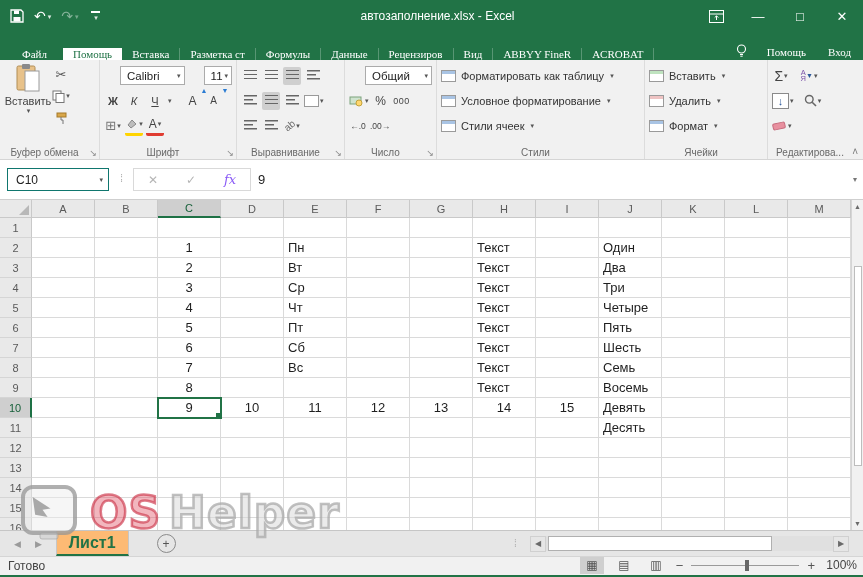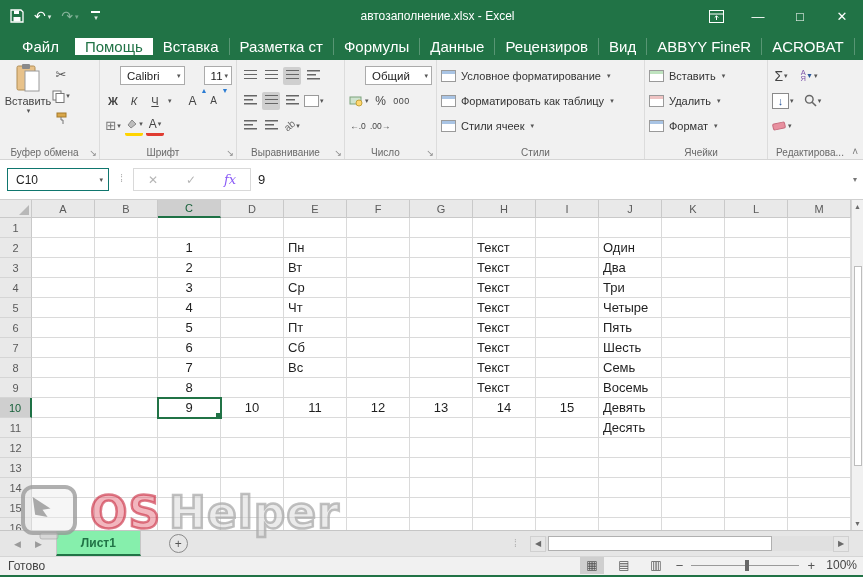--- a/index.html
+++ b/index.html
@@ -15,21 +15,21 @@
   .qat .mini-caret{font-size:7px;margin-left:2px;opacity:.85;}
   .qat-more{display:flex;flex-direction:column;align-items:center;margin-left:2px;}
   .qat-more .bar{width:9px;border-top:2px solid #fff;margin-bottom:1px;}
   .qat-more .mini-caret{font-size:7px;}
   .win-title{position:absolute;left:12px;right:0;text-align:center;font-size:12px;color:#fff;pointer-events:none;}
   .winctrl{margin-left:auto;display:flex;z-index:2;height:32px;}
   .winctrl .wbtn{width:42px;height:32px;display:flex;align-items:center;justify-content:center;font-size:13px;color:#fff;}
   .ribbon-opts svg{display:block;}
 
   
-  .tabrow{height:28px;background:#217346;display:flex;align-items:center;color:#fff;font-size:15px;position:relative;}
+  .tabrow{height:28px;background:#217346;display:flex;align-items:flex-end;color:#fff;font-size:11px;position:relative;font-family:Liberation Serif, serif;}
   .tab-file{display:flex;align-items:center;padding:0 16px;margin-left:6px;}
   #tabs-container{display:flex;}
   .tab{display:flex;align-items:center;padding:0 10px;border-right:1px solid rgba(255,255,255,.25);white-space:nowrap;}
   .tab.active{background:#fff;color:#217346;border-right:none;font-weight:400;}
   .tab-right{margin-left:auto;display:flex;align-items:stretch;}
   .tab-help{display:flex;align-items:center;gap:20px;padding:0 10px;}
   .tab-signin{display:flex;align-items:center;padding:0 12px;}
 
   
   .ribbon{height:100px;background:#f1f1f1;border-bottom:1px solid #d5d5d5;display:flex;box-sizing:border-box;font-size:11px;color:#444;}
@@ -85,21 +85,21 @@
   .cell.c{justify-content:center;}
   .cell.l{padding-left:4px;justify-content:flex-start;}
   .cell.selcell{position:relative;z-index:3;outline:2px solid #217346;outline-offset:-1px;}
   .cell.selcell::after{content:"";position:absolute;right:-1px;bottom:-1px;width:5px;height:5px;background:#217346;border-top:1px solid #fff;border-left:1px solid #fff;}
   .vscroll{width:12px;background:#f1f1f1;border-left:1px solid #d5d5d5;display:flex;flex-direction:column;align-items:center;justify-content:space-between;box-sizing:border-box;font-size:7px;color:#6a6a6a;}
   .vthumb{width:8px;height:200px;background:#fff;border:1px solid #bdbdbd;margin-top:2px;box-sizing:border-box;}
 
   
   .sheetbar{height:26px;background:#e6e6e6;border-top:1px solid #c6c6c6;display:flex;align-items:stretch;position:relative;box-sizing:border-box;}
   .sheetnav{display:flex;align-items:center;gap:14px;padding:0 14px;color:#9a9a9a;font-size:9px;}
-  .sheettab{display:flex;align-items:center;padding:0 24px;background:#86efac;border-right:1px solid #c6c6c6;border-left:1px solid #c6c6c6;border-bottom:2px solid #217346;color:#217346;font-weight:bold;font-size:12px;box-sizing:border-box;}
+  .sheettab{display:flex;align-items:center;padding:0 12px;background:#fdba74;border-right:1px solid #c6c6c6;border-left:1px solid #c6c6c6;border-bottom:2px solid #217346;color:#217346;font-weight:bold;font-size:16px;box-sizing:border-box;}
   .addsheet{width:17px;height:17px;border:1px solid #8a8a8a;border-radius:50%;display:flex;align-items:center;justify-content:center;color:#555;font-size:12px;align-self:center;margin-left:28px;}
   .hs-dots{position:absolute;left:514px;top:7px;color:#b0b0b0;font-size:10px;}
   .hscroll{position:absolute;left:530px;right:14px;top:4px;height:17px;display:flex;align-items:center;}
   .hs-arrow{width:16px;height:16px;display:flex;align-items:center;justify-content:center;color:#6a6a6a;font-size:8px;background:#e6e6e6;border:1px solid #d0d0d0;box-sizing:border-box;}
   .hs-track{flex:1;height:15px;background:#e0e0e0;position:relative;}
   .hs-thumb{position:absolute;left:2px;top:0;width:78%;height:15px;background:#fff;border:1px solid #b0b0b0;box-sizing:border-box;}
 
   
   .statusbar{height:21px;background:#f1f1f1;border-top:1px solid #d5d5d5;border-bottom:2px solid #217346;box-sizing:border-box;display:flex;align-items:center;position:relative;font-size:12px;color:#444;}
   .status-left{padding-left:8px;}
@@ -338,26 +338,26 @@
         <span class="sbtn deci">.00→</span>
       </div>
       <span class="grouplabel">Число</span>
       <span class="launcher">↘</span>
     </div>
 
     <div class="group" style="width:208px">
       <div id="styles-rows">
           <div class="stylerow">
             <span class="mini"></span>
-            <span>Условное форматирование</span>
+            <span>Форматировать как таблицу</span>
             <span class="caret">▾</span>
           </div>
           <div class="stylerow">
             <span class="mini"></span>
-            <span>Форматировать как таблицу</span>
+            <span>Условное форматирование</span>
             <span class="caret">▾</span>
           </div>
           <div class="stylerow">
             <span class="mini"></span>
             <span>Стили ячеек</span>
             <span class="caret">▾</span>
           </div>
         </div>
       <span class="grouplabel">Стили</span>
     </div>

